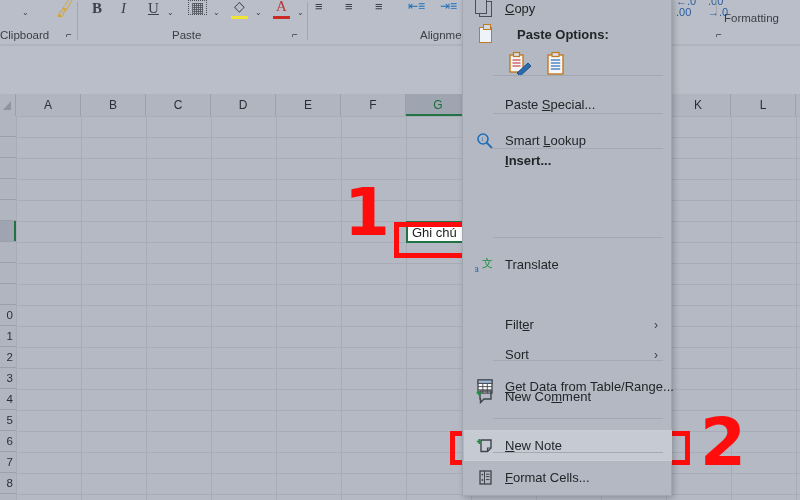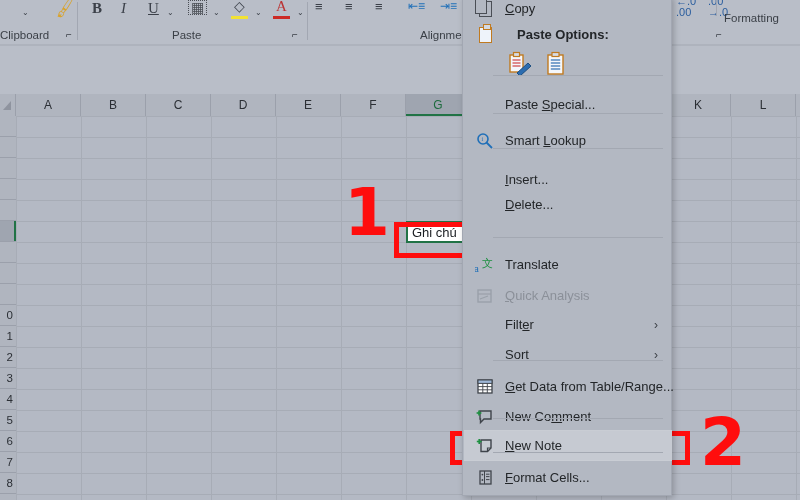--- a/index.html
+++ b/index.html
@@ -369,44 +369,31 @@
       <div class="mi" style="top: 128px;">
         <span class="mi-icon">
           <svg width="18" height="18" viewBox="0 0 18 18">
             <circle cx="7" cy="7" r="5" fill="none" stroke="#1f6fb8" stroke-width="1.6"></circle>
             <line x1="10.5" y1="10.5" x2="16" y2="16" stroke="#1f6fb8" stroke-width="1.8"></line>
             <text x="5.4" y="9.4" font-size="6" fill="#1f6fb8" font-family="Liberation Serif, serif">i</text>
           </svg>
         </span>
         <span class="mi-label">Smart <u class="acc">L</u>ookup</span>
       </div>
-      <div class="mi" style="top: 167px;">
+      <div class="mi" style="top: 148px; font-weight: bold;">
         <span class="mi-label"><u class="acc">I</u>nsert...</span>
-      </div>
-      <div class="mi" style="top: 192px;">
-        <span class="mi-label"><u class="acc">D</u>elete...</span>
       </div>
       <div class="mi" style="top: 252px;">
         <span class="mi-icon">
           <svg width="20" height="18" viewBox="0 0 20 18">
             <text x="-1" y="16" font-size="11" fill="#1f6fb8" font-family="Liberation Serif, serif">a</text>
             <text x="7" y="11" font-size="11" fill="#1d9040" font-family="Liberation Serif, serif">文</text>
           </svg>
         </span>
         <span class="mi-label">Translate</span>
-      </div>
-      <div class="mi" style="top: 283px;">
-        <span class="mi-icon">
-          <svg width="18" height="18" viewBox="0 0 18 18">
-            <rect x="2" y="3" width="13" height="12" fill="none" stroke="#9aa0aa" stroke-width="1.4"></rect>
-            <line x1="2" y1="7" x2="15" y2="7" stroke="#9aa0aa" stroke-width="1.2"></line>
-            <line x1="4" y1="12" x2="12" y2="9" stroke="#9aa0aa" stroke-width="1.2"></line>
-          </svg>
-        </span>
-        <span class="mi-label dim"><u class="acc">Q</u>uick Analysis</span>
       </div>
       <div class="mi" style="top: 312px;">
         <span class="mi-label">Filt<u class="acc">e</u>r</span>
         <span class="mi-arrow">›</span>
       </div>
       <div class="mi" style="top: 342px; padding-left: 7px;">
         <span class="mi-label">S<u class="acc">o</u>rt</span>
         <span class="mi-arrow">›</span>
       </div>
       <div class="mi" style="top: 374px;">
@@ -415,21 +402,21 @@
             <rect x="2" y="2" width="14" height="13" fill="#fff" stroke="#3f444b" stroke-width="1.3"></rect>
             <rect x="2" y="2" width="14" height="3.4" fill="#9db6d6" stroke="#3f444b" stroke-width="1"></rect>
             <line x1="6.8" y1="5.4" x2="6.8" y2="15" stroke="#3f444b" stroke-width="0.9"></line>
             <line x1="11.3" y1="5.4" x2="11.3" y2="15" stroke="#3f444b" stroke-width="0.9"></line>
             <line x1="2" y1="8.6" x2="16" y2="8.6" stroke="#3f444b" stroke-width="0.9"></line>
             <line x1="2" y1="11.8" x2="16" y2="11.8" stroke="#3f444b" stroke-width="0.9"></line>
           </svg>
         </span>
         <span class="mi-label"><u class="acc">G</u>et Data from Table/Range...</span>
       </div>
-      <div class="mi" style="top: 404px; padding-left: 6px;">
+      <div class="mi" style="top: 384px; padding-left: 6px;">
         <span class="mi-icon">
           <svg width="19" height="18" viewBox="0 0 19 18">
             <path d="M4 3 h11 v8 h-7 l-3.5 3.5 V11 H4 Z" fill="none" stroke="#3f444b" stroke-width="1.4"></path>
             <line x1="3" y1="2.5" x2="3" y2="7.5" stroke="#1d9040" stroke-width="1.6"></line>
             <line x1="0.6" y1="5" x2="5.4" y2="5" stroke="#1d9040" stroke-width="1.6"></line>
           </svg>
         </span>
         <span class="mi-label">New Co<u class="acc">m</u>ment</span>
       </div>
       <div class="mi hl" style="top: 433px;">

